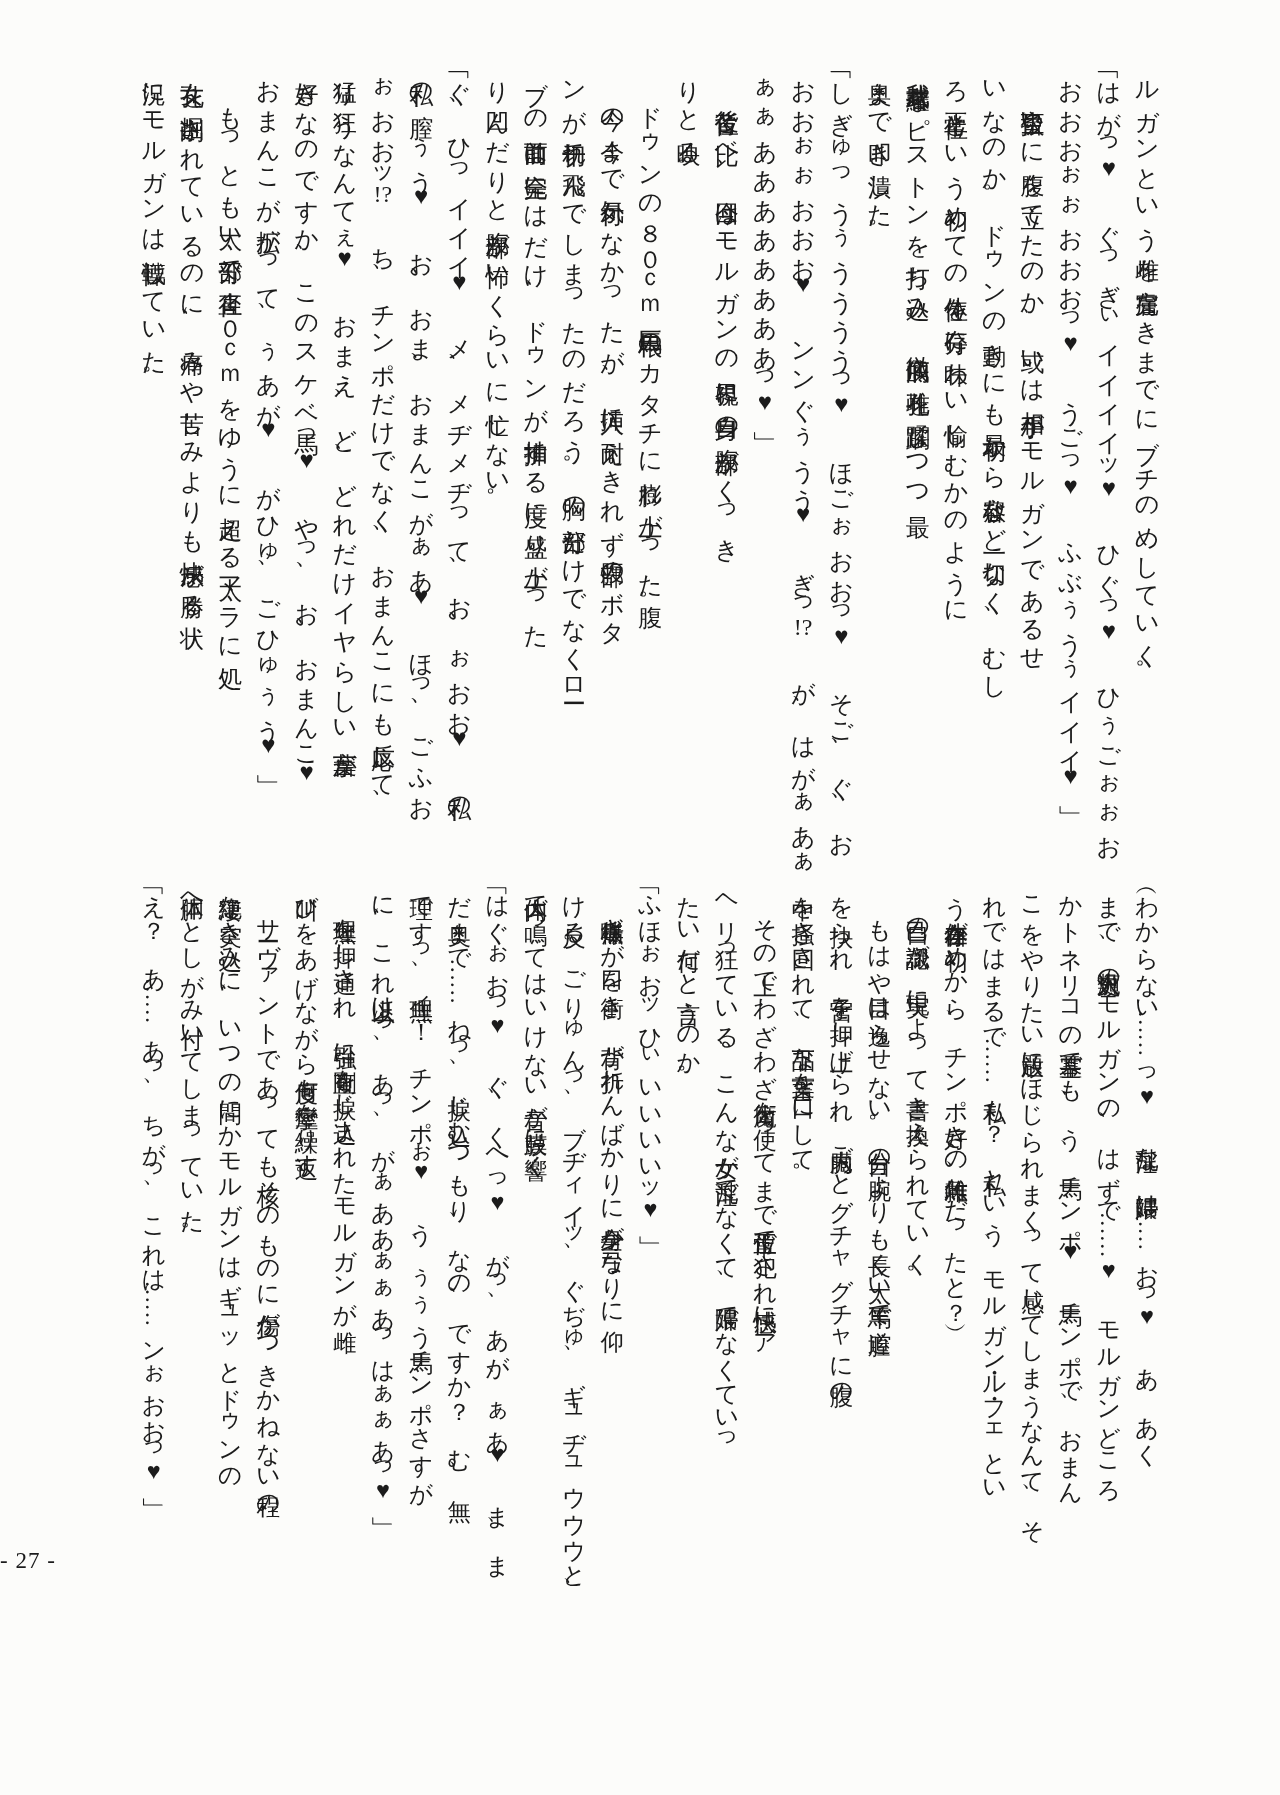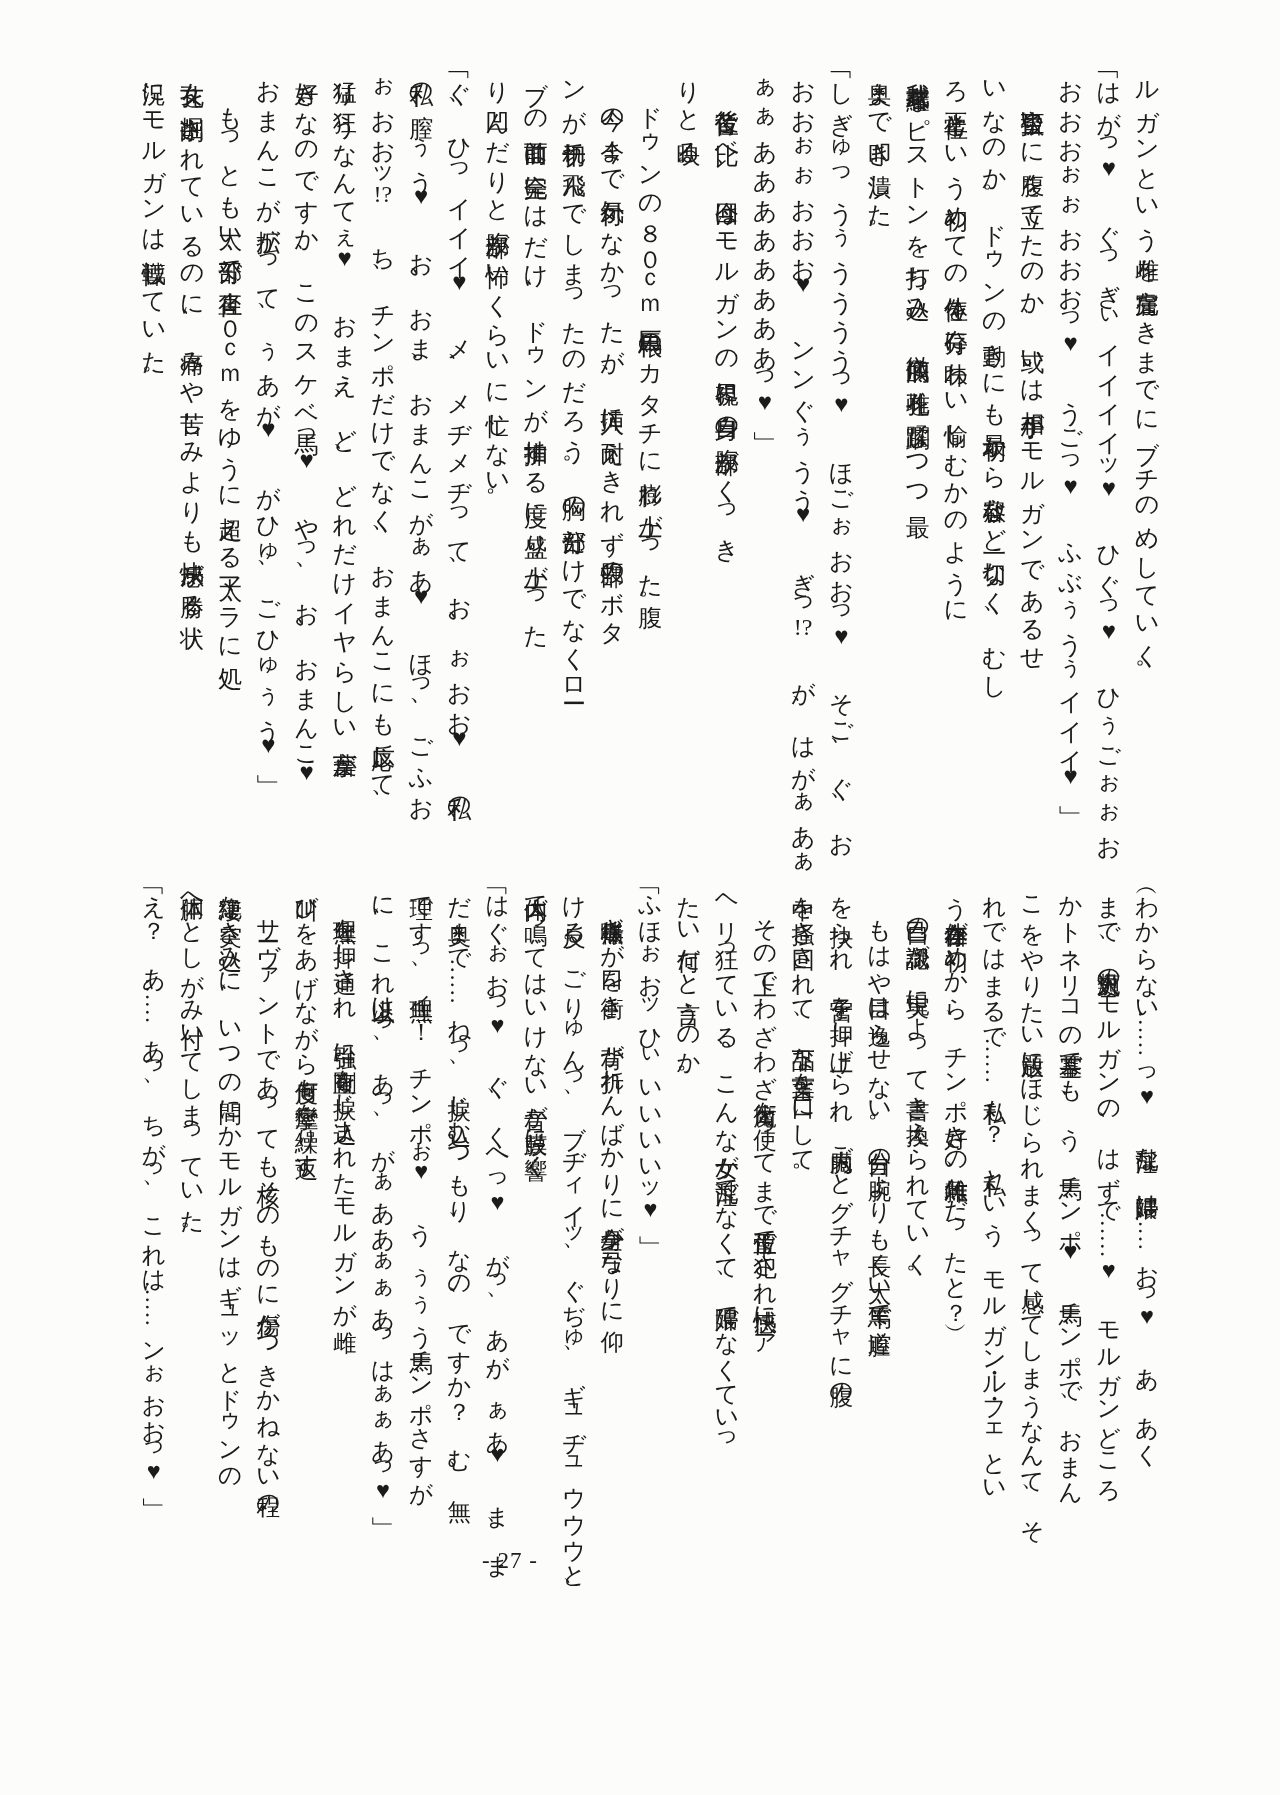--- a/index.html
+++ b/index.html
@@ -44,21 +44,20 @@
   }
   .tcy {
     text-combine-upright: all;
     letter-spacing: 0;
   }
   #footer {
     position: absolute;
     top: 1548px;
     left: 0;
     width: 1020px;
-    text-align: center;
     font-size: 23px;
     letter-spacing: 1px;
   }
 </style>
 </head>
 <body style="--bg: #fcfcfa; --fg: #1b1b1b;">
 
 <div id="top-block" class="vblock">
     <p>ルガンという雌を完膚なきまでにブチのめしていく。</p>
     <p>「はがっ♥　ぐっぎぃイイイイッ♥　ひぐっ♥　ひぅごぉぉお</p>

